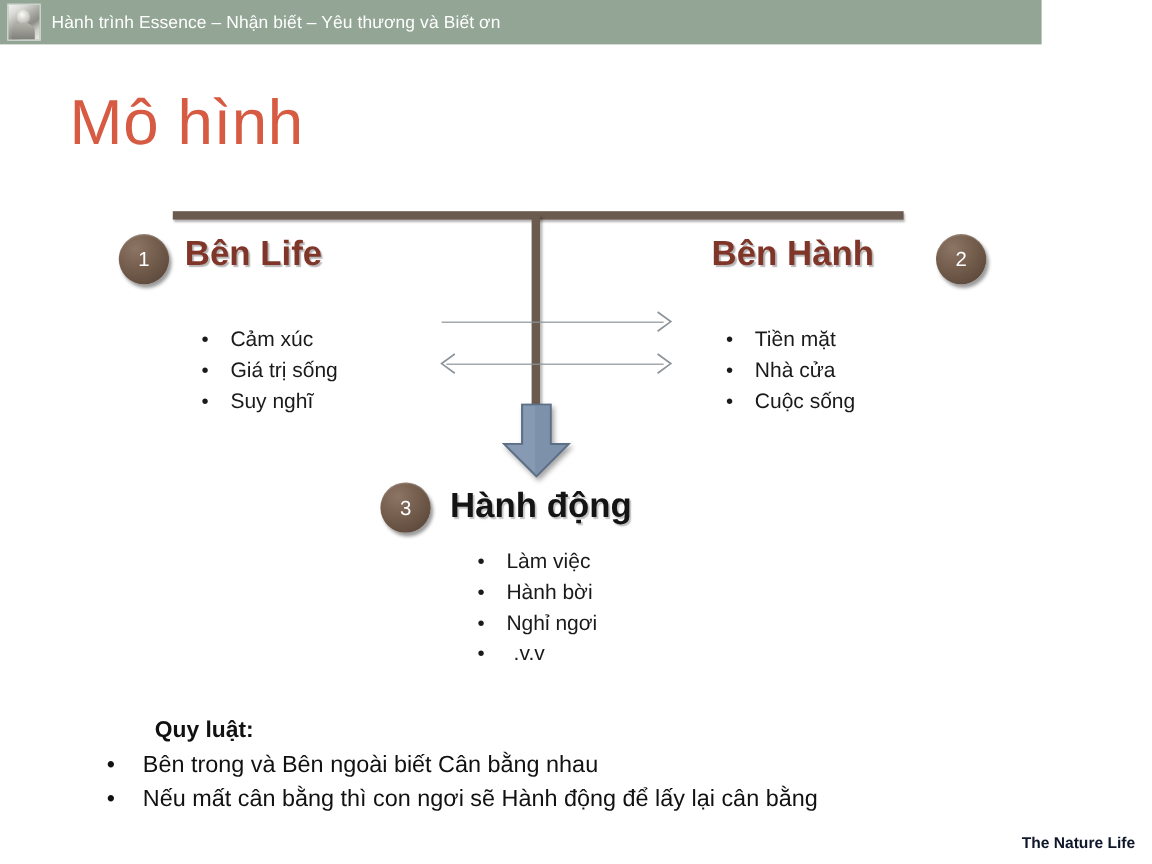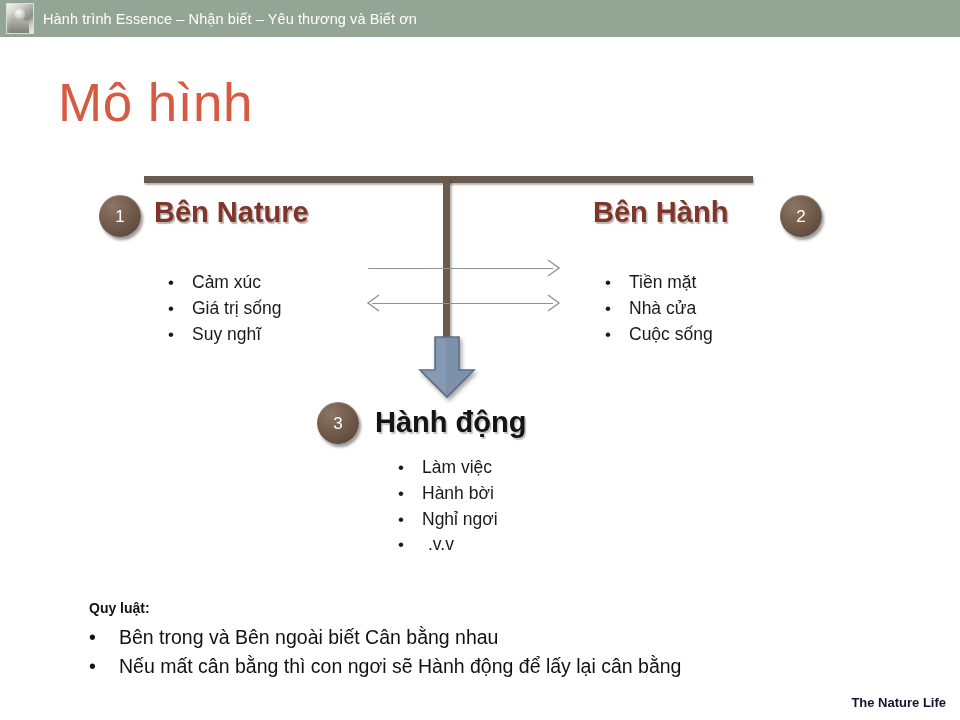--- a/index.html
+++ b/index.html
@@ -12,21 +12,21 @@
     background: #ffffff;
     font-family: "Liberation Sans", sans-serif;
     overflow: hidden;
     position: relative;
   }
 
   
   .header-bar {
     position: absolute;
     left: 0; top: 0;
-    width: 960px; height: 37px;
+    width: 868px; height: 37px;
     background: #93a595;
     display: flex;
     align-items: center;
   }
   .header-thumb {
     width: 26px; height: 29px;
     margin-left: 6px;
     background:
       linear-gradient(145deg, #f2f2f0 0%, #d8d8d4 22%, #a9a9a3 45%, #8d8d87 62%, #cfcfc9 80%, #ebebe6 100%);
     border: 1px solid #d8ddd8;
@@ -153,21 +153,22 @@
   .rules {
     position: absolute;
     left: 89px; top: 594px;
     font-size: 19.5px;
     color: #111111;
     line-height: 29px;
     white-space: nowrap;
   }
   .rules .rule-title {
     font-weight: bold;
-    font-size: 14px;
+    font-size: 19px;
+    margin-left: 40px;
   }
   .rules .row { display: flex; align-items: baseline; }
   .rules .dot { width: 30px; flex: 0 0 auto; }
 
   
   .footer {
     position: absolute;
     right: 14px; bottom: 10px;
     font-size: 13px;
     font-weight: bold;
@@ -202,21 +203,21 @@
 <svg style="position:absolute; left:546px; top:293px; width:16px; height:20px;">
   <polyline points="2,2 13,10 2,18" fill="none" stroke="#8c9499" stroke-width="1.4"></polyline>
 </svg>
 <svg style="position:absolute; left:366px; top:293px; width:16px; height:20px;">
   <polyline points="13,2 2,10 13,18" fill="none" stroke="#8c9499" stroke-width="1.4"></polyline>
 </svg>
 
 <div class="badge" style="left:99px; top:195px;">
   <span>1</span>
 </div>
-<div class="grp-heading" style="left:154px; top:196px;">Bên Nature</div>
+<div class="grp-heading" style="left:154px; top:196px;">Bên Life</div>
 
 <div class="bul-list" style="left:168px; top:270px;">
   <div class="row">
     <span class="dot">•</span>
     <span class="txt">Cảm xúc</span>
   </div>
   <div class="row">
     <span class="dot">•</span>
     <span class="txt">Giá trị sống</span>
   </div>

